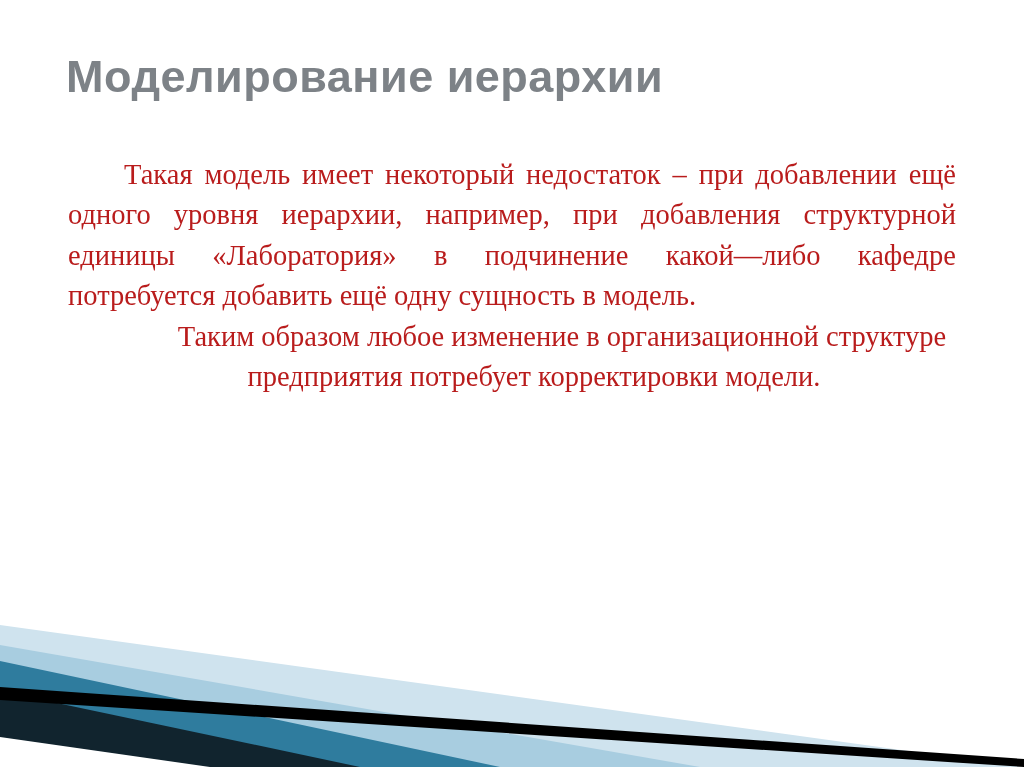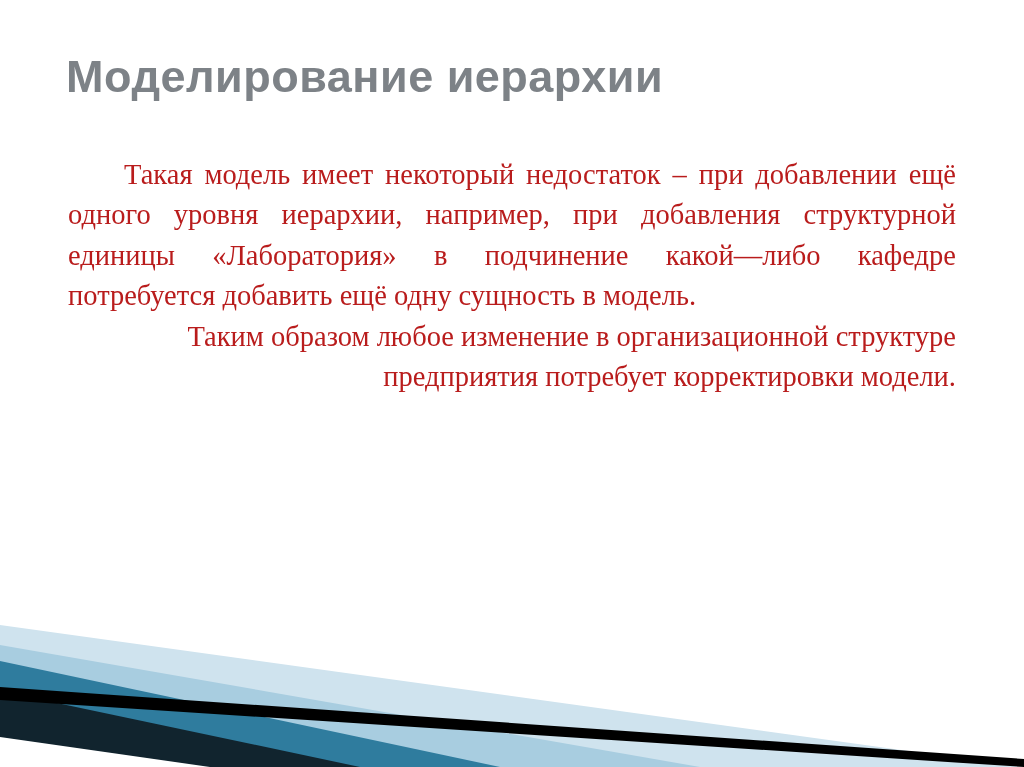--- a/index.html
+++ b/index.html
@@ -43,21 +43,21 @@
     margin: 0;
     font-family: "Liberation Serif", serif;
     font-size: 28.5px;
     line-height: 1.42;
     color: #b91c1c;
     text-align: justify;
     text-indent: 56px;
     hyphens: none;
   }
   .slide-body p.last-para {
-    text-align: right;
+    text-align: center;
     margin-left: 44px;
   }
 
   
   .ribbon {
     position: absolute;
     left: 0;
     bottom: 0;
     width: 1024px;
     height: 180px;

